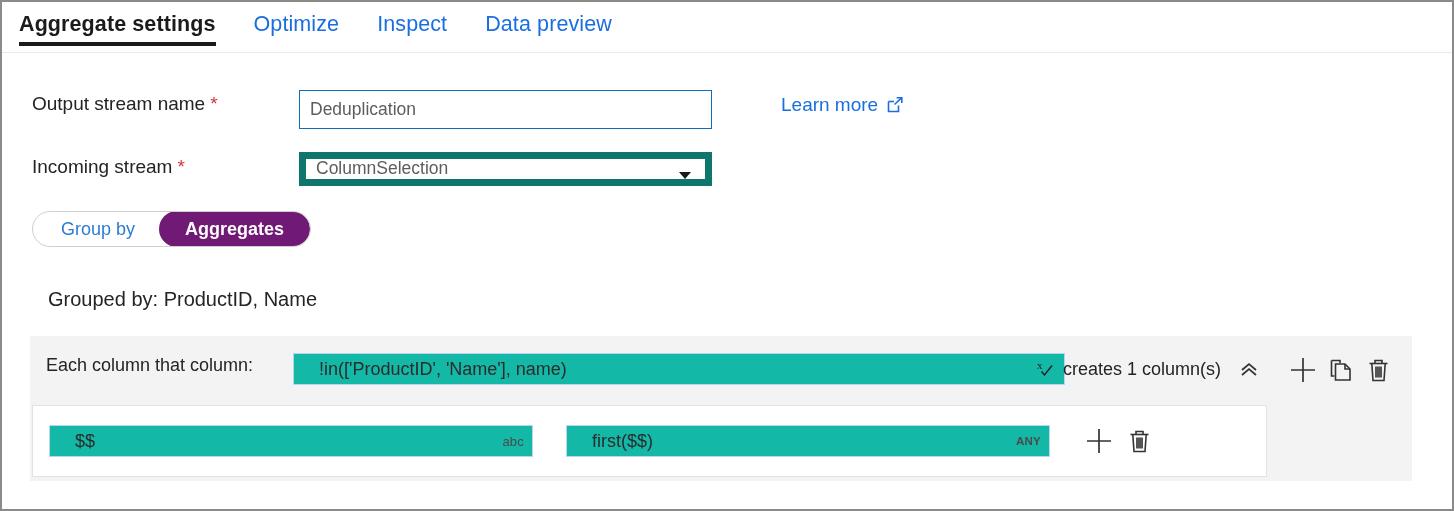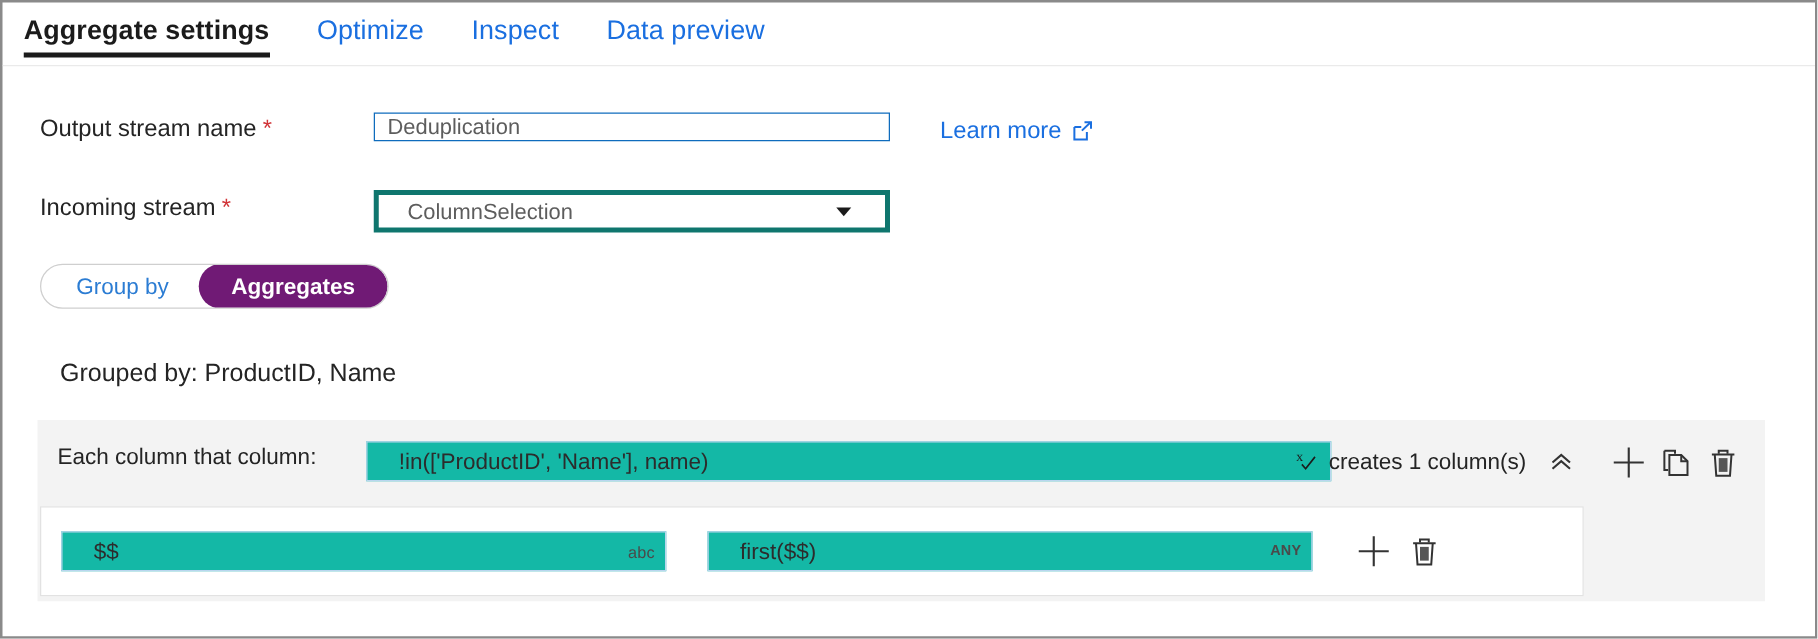--- a/index.html
+++ b/index.html
@@ -74,41 +74,41 @@
     text-align: right;
   }
   .req {
     color: #d13438;
     margin-left: 5px;
     font-size: 19px;
   }
 
   .text-input {
     box-sizing: border-box;
-    height: 23px;
+    height: 39px;
     border: 1.6px solid #0f6cbd;
     background: #ffffff;
     font-family: "Liberation Sans", sans-serif;
     font-size: 17.5px;
     color: #5d5d5d;
     padding: 0 10px;
     outline: none;
     border-radius: 0;
   }
 
   .select-box {
     box-sizing: border-box;
     height: 34px;
-    border: 4px solid #0f766e;
+    border: 7px solid #0f766e;
     background: #ffffff;
     font-size: 17.5px;
     color: #5d5d5d;
     display: flex;
-    align-items: center;
-    padding: 0 23px;
+    align-items: flex-end;
+    padding: 0 10px;
     cursor: pointer;
     justify-content: space-between;
   }
   .caret {
     width: 0;
     height: 0;
     border-left: 6px solid transparent;
     border-right: 6px solid transparent;
     border-top: 7px solid #1b1b1b;
     margin-right: 4px;
@@ -116,20 +116,21 @@
 
   .learn-more {
     position: absolute;
     font-size: 19px;
     color: #1a6fe0;
     cursor: pointer;
     display: flex;
     align-items: center;
     gap: 8px;
     white-space: nowrap;
+    margin-left: 29px;
   }
 
   
   .pill {
     position: absolute;
     box-sizing: border-box;
     height: 36px;
     border: 1.4px solid #cfcfcf;
     border-radius: 18px;
     background: #ffffff;

